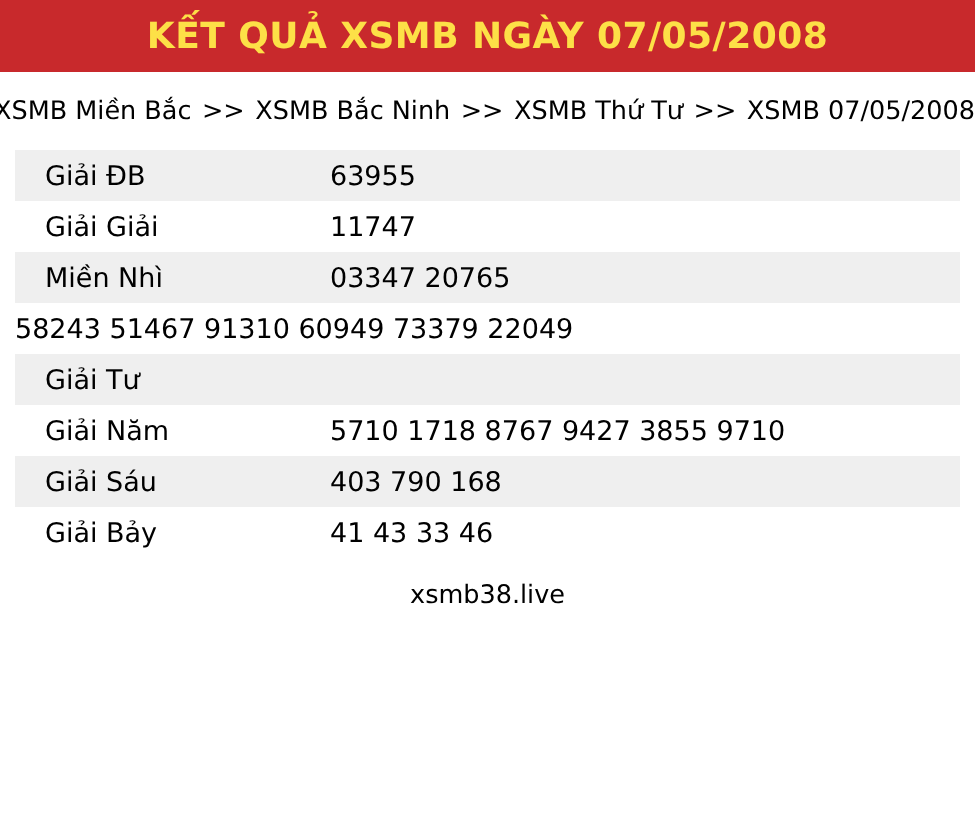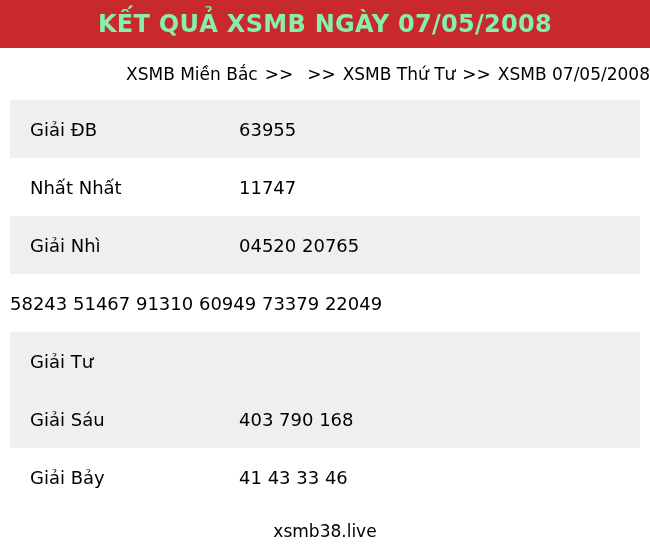--- a/index.html
+++ b/index.html
@@ -13,45 +13,44 @@
     overflow: hidden;
   }
   .header {
     height: 48px;
     background: #C8292C;
     display: flex;
     align-items: center;
     justify-content: center;
   }
   .header-title {
-    color: #86efac;
+    color: #fde047;
     font-size: 24px;
     font-weight: bold;
     letter-spacing: 0.3px;
     white-space: nowrap;
   }
   .breadcrumb {
     height: 52px;
     display: flex;
     align-items: center;
     justify-content: flex-end;
     font-size: 17px;
     white-space: nowrap;
   }
   .breadcrumb .crumb { cursor: pointer; }
   .breadcrumb .sep { margin: 0 7px; }
   .results {
     margin: 0 10px;
   }
   .prize-row {
-    height: 58px;
+    height: 34px;
     display: flex;
     align-items: center;
     font-size: 18px;
-    gap: 19px;
   }
   .prize-row.striped { background: #EFEFEF; }
   .prize-label {
     width: 210px;
     padding-left: 20px;
     flex-shrink: 0;
   }
   .prize-numbers {
     white-space: nowrap;
   }
@@ -66,51 +65,56 @@
 </head>
 <body>
 
 <div class="header">
   <div class="header-title">KẾT QUẢ XSMB NGÀY 07/05/2008</div>
 </div>
 
 <div class="breadcrumb">
   <span class="crumb">XSMB Miền Bắc</span>
   <span class="sep">&gt;&gt;</span>
+  <span class="crumb">XSMB Bắc Ninh</span>
   <span class="sep">&gt;&gt;</span>
   <span class="crumb">XSMB Thứ Tư</span>
   <span class="sep">&gt;&gt;</span>
   <span class="crumb">XSMB 07/05/2008</span>
 </div>
 
 <div class="results">
 
   <div class="prize-row striped">
     <div class="prize-label">Giải ĐB</div>
     <div class="prize-numbers">63955</div>
   </div>
 
   <div class="prize-row">
-    <div class="prize-label">Nhất Nhất</div>
+    <div class="prize-label">Giải Giải</div>
     <div class="prize-numbers">11747</div>
   </div>
 
   <div class="prize-row striped">
-    <div class="prize-label">Giải Nhì</div>
-    <div class="prize-numbers">04520 20765</div>
+    <div class="prize-label">Miền Nhì</div>
+    <div class="prize-numbers">03347 20765</div>
   </div>
 
   <div class="prize-row">
     <div class="prize-numbers">58243 51467 91310 60949 73379 22049</div>
   </div>
 
   <div class="prize-row striped">
     <div class="prize-label">Giải Tư</div>
   </div>
 
+  <div class="prize-row">
+    <div class="prize-label">Giải Năm</div>
+    <div class="prize-numbers">5710 1718 8767 9427 3855 9710</div>
+  </div>
 
   <div class="prize-row striped">
     <div class="prize-label">Giải Sáu</div>
     <div class="prize-numbers">403 790 168</div>
   </div>
 
   <div class="prize-row">
     <div class="prize-label">Giải Bảy</div>
     <div class="prize-numbers">41 43 33 46</div>
   </div>

